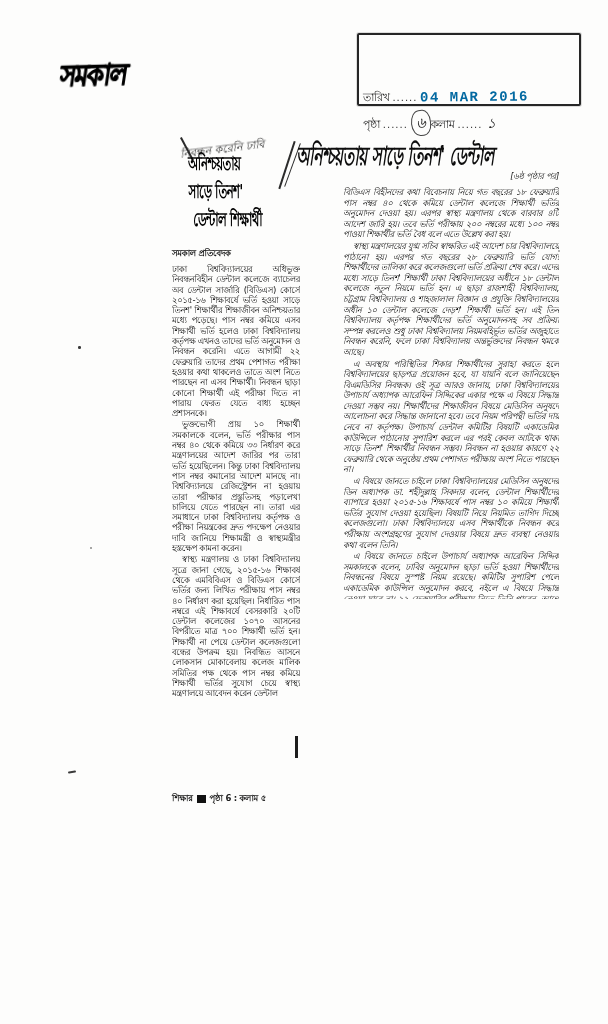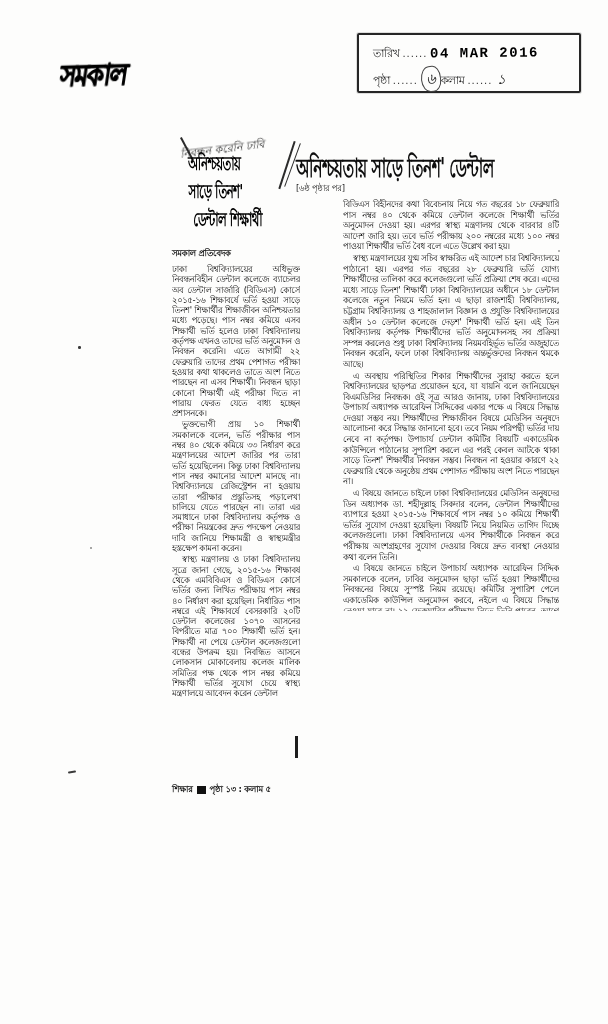--- a/index.html
+++ b/index.html
@@ -12,75 +12,75 @@
   .logo{
     position:absolute;left:60px;top:52px;width:160px;height:50px;
     font-size:30px;font-weight:bold;letter-spacing:-2px;
     transform:skewX(-10deg) rotate(-1.5deg) scaleX(0.82);transform-origin:left center;
     color:#0d0d0d;white-space:nowrap;
     text-shadow:0.6px 0.6px 0 #222, -0.4px 0.2px 0 #333;
     filter:blur(0.3px) contrast(1.2);
   }
   
   .stamp{
-    position:absolute;left:357px;top:33px;width:224px;height:60px;
+    position:absolute;left:357px;top:33px;width:224px;height:73px;
     border:2.5px solid #262626;border-radius:2px;
     box-shadow:0 0 0 1px rgba(40,40,40,.15);
-    padding:6px 8px 0 14px;box-sizing:border-box;
+    padding:6px 8px 0 4px;box-sizing:border-box;
     filter:blur(0.2px);
   }
   .stamp-row{display:flex;align-items:baseline;font-size:11px;line-height:24px;white-space:nowrap;}
   .stamp-label{font-size:11px;letter-spacing:-0.5px;}
   .stamp-dots{color:#333;letter-spacing:1px;font-size:10px;margin:0 3px;}
   .stamp-date{
     font-family:"Liberation Mono",monospace;font-weight:bold;font-size:14px;
-    letter-spacing:1.5px;transform:rotate(-0.5deg);color:#000000;
+    letter-spacing:1.5px;transform:rotate(-0.5deg);color:#0369a1;margin-top:44px;
   }
   .stamp-hand{
     font-family:"DejaVu Serif",serif;font-style:italic;font-size:15px;
     transform:rotate(-6deg);display:inline-block;padding:0 4px;
     border:1.2px solid #444;border-radius:60% 55% 58% 62%/70% 65% 60% 68%;
   }
   .stamp-hand2{
     font-family:"DejaVu Serif",serif;font-style:italic;font-size:14px;
     transform:rotate(5deg);display:inline-block;margin-left:2px;
   }
   
   .col-left{position:absolute;left:172px;top:134px;width:128px;}
-  .col-right{position:absolute;left:296px;top:148px;width:263px;}
+  .col-right{position:absolute;left:296px;top:136px;width:263px;font-style:italic;}
 
   .kicker{
     position:absolute;left:8px;top:4px;width:130px;
     font-family:"DejaVu Serif",serif;font-style:italic;font-size:11px;
     transform:rotate(-7deg);white-space:nowrap;color:#2a2a2a;
     filter:blur(0.2px);
   }
   .pen-stroke{position:absolute;background:#2b2b2b;}
   .stroke-a{left:186px;top:136px;width:1.6px;height:26px;transform:rotate(-28deg);}
   .stroke-b{left:286px;top:140px;width:1.6px;height:50px;transform:rotate(18deg);}
   .stroke-c{left:292px;top:142px;width:1.4px;height:46px;transform:rotate(20deg);}
 
   .hl-left{margin-top:16px;text-align:left;font-weight:bold;line-height:26px;color:#000000;}
   .hl-left .hl-line{display:inline-block;font-size:19px;letter-spacing:-1px;
     transform:scaleX(0.62);transform-origin:center;white-space:nowrap;}
   .byline{margin-top:13px;font-size:8.5px;font-weight:bold;white-space:nowrap;letter-spacing:-0.3px;}
 
   .hl-right{font-size:26px;font-weight:bold;white-space:nowrap;color:#0e0e0e;
     letter-spacing:-1px;transform:scaleX(0.60);transform-origin:left center;height:32px;}
-  .cont-note{text-align:left;font-size:8.5px;margin:2px 0 3px 0;letter-spacing:-0.3px;}
+  .cont-note{text-align:right;font-size:8.5px;margin:2px 0 3px 0;letter-spacing:-0.3px;}
 
   .body-text{font-size:8.5px;line-height:10.3px;text-align:justify;color:#161616;
     letter-spacing:-0.4px;word-break:break-word;filter:blur(0.25px) contrast(1.1);}
   .body-left{height:518px;overflow:hidden;margin-top:3px;}
   .body-right{height:412px;overflow:hidden;}
   .body-text p{margin:0 0 1px 0;text-indent:10px;}
   .body-text p:first-child{text-indent:0;}
   .body-right p{line-height:10.6px;margin-left:47px;}
 
-  .jump-line{margin-top:1px;font-size:8.5px;font-weight:bold;white-space:nowrap;
+  .jump-line{margin-top:10px;font-size:8.5px;font-weight:bold;white-space:nowrap;
     letter-spacing:-0.3px;display:flex;align-items:center;gap:4px;}
   .jump-square{display:inline-block;width:9px;height:8px;background:#111;}
 
   
   .stray-bar{position:absolute;left:295px;top:736px;width:2.6px;height:22px;background:#1d1d1d;}
   .speck{position:absolute;background:#3a3a3a;border-radius:50%;}
   .speck1{left:78px;top:346px;width:2.5px;height:2.5px;}
   .speck2{left:68px;top:771px;width:8px;height:2px;border-radius:2px;transform:rotate(-8deg);}
   .speck3{left:90px;top:547px;width:2px;height:2px;opacity:.6;}
   .speck4{left:558px;top:250px;width:2px;height:2px;opacity:.5;}
@@ -121,21 +121,21 @@
     </div>
     <div class="byline">সমকাল প্রতিবেদক</div>
     <div class="body-text body-left">
       <p>ঢাকা বিশ্ববিদ্যালয়ের অধিভুক্ত নিবন্ধনবিহীন ডেন্টাল কলেজে ব্যাচেলর অব ডেন্টাল সার্জারি (বিডিএস) কোর্সে ২০১৫-১৬ শিক্ষাবর্ষে ভর্তি হওয়া সাড়ে তিনশ' শিক্ষার্থীর শিক্ষাজীবন অনিশ্চয়তার মধ্যে পড়েছে। পাস নম্বর কমিয়ে এসব শিক্ষার্থী ভর্তি হলেও ঢাকা বিশ্ববিদ্যালয় কর্তৃপক্ষ এখনও তাদের ভর্তি অনুমোদন ও নিবন্ধন করেনি। এতে আগামী ২২ ফেব্রুয়ারি তাদের প্রথম পেশাগত পরীক্ষা হওয়ার কথা থাকলেও তাতে অংশ নিতে পারছেন না এসব শিক্ষার্থী। নিবন্ধন ছাড়া কোনো শিক্ষার্থী এই পরীক্ষা দিতে না পারায় ফেরত যেতে বাধ্য হচ্ছেন প্রশাসনকে।</p>
       <p>ভুক্তভোগী প্রায় ১০ শিক্ষার্থী সমকালকে বলেন, ভর্তি পরীক্ষার পাস নম্বর ৪০ থেকে কমিয়ে ৩৩ নির্ধারণ করে মন্ত্রণালয়ের আদেশ জারির পর তারা ভর্তি হয়েছিলেন। কিন্তু ঢাকা বিশ্ববিদ্যালয় পাস নম্বর কমানোর আদেশ মানছে না। বিশ্ববিদ্যালয়ে রেজিস্ট্রেশন না হওয়ায় তারা পরীক্ষার প্রস্তুতিসহ পড়ালেখা চালিয়ে যেতে পারছেন না। তারা এর সমাধানে ঢাকা বিশ্ববিদ্যালয় কর্তৃপক্ষ ও পরীক্ষা নিয়ন্ত্রকের দ্রুত পদক্ষেপ নেওয়ার দাবি জানিয়ে শিক্ষামন্ত্রী ও স্বাস্থ্যমন্ত্রীর হস্তক্ষেপ কামনা করেন।</p>
       <p>স্বাস্থ্য মন্ত্রণালয় ও ঢাকা বিশ্ববিদ্যালয় সূত্রে জানা গেছে, ২০১৫-১৬ শিক্ষাবর্ষ থেকে এমবিবিএস ও বিডিএস কোর্সে ভর্তির জন্য লিখিত পরীক্ষায় পাস নম্বর ৪০ নির্ধারণ করা হয়েছিল। নির্ধারিত পাস নম্বরে এই শিক্ষাবর্ষে বেসরকারি ২০টি ডেন্টাল কলেজের ১০৭০ আসনের বিপরীতে মাত্র ৭০০ শিক্ষার্থী ভর্তি হন। শিক্ষার্থী না পেয়ে ডেন্টাল কলেজগুলো বন্ধের উপক্রম হয়। নিবন্ধিত আসনে লোকসান মোকাবেলায় কলেজ মালিক সমিতির পক্ষ থেকে পাস নম্বর কমিয়ে শিক্ষার্থী ভর্তির সুযোগ চেয়ে স্বাস্থ্য মন্ত্রণালয়ে আবেদন করেন ডেন্টাল</p>
     </div>
     <div class="jump-line">
       <span>শিক্ষার</span>
       <span class="jump-square"></span>
-      <span>পৃষ্ঠা ১৩ : কলাম ৫</span>
+      <span>পৃষ্ঠা 6 : কলাম ৫</span>
     </div>
   </div>
 
   <div class="col-right">
     <div class="hl-right">অনিশ্চয়তায় সাড়ে তিনশ' ডেন্টাল</div>
     <div class="cont-note">[৬ষ্ঠ পৃষ্ঠার পর]</div>
     <div class="body-text body-right">
       <p>বিডিএস বিহীনদের কথা বিবেচনায় নিয়ে গত বছরের ১৮ ফেব্রুয়ারি পাস নম্বর ৪০ থেকে কমিয়ে ডেন্টাল কলেজে শিক্ষার্থী ভর্তির অনুমোদন দেওয়া হয়। এরপর স্বাস্থ্য মন্ত্রণালয় থেকে বারবার ৪টি আদেশ জারি হয়। তবে ভর্তি পরীক্ষায় ২০০ নম্বরের মধ্যে ১০০ নম্বর পাওয়া শিক্ষার্থীর ভর্তি বৈধ বলে এতে উল্লেখ করা হয়।</p>
       <p>স্বাস্থ্য মন্ত্রণালয়ের যুগ্ম সচিব স্বাক্ষরিত এই আদেশ চার বিশ্ববিদ্যালয়ে পাঠানো হয়। এরপর গত বছরের ২৮ ফেব্রুয়ারি ভর্তি যোগ্য শিক্ষার্থীদের তালিকা করে কলেজগুলো ভর্তি প্রক্রিয়া শেষ করে। এদের মধ্যে সাড়ে তিনশ' শিক্ষার্থী ঢাকা বিশ্ববিদ্যালয়ের অধীনে ১৮ ডেন্টাল কলেজে নতুন নিয়মে ভর্তি হন। এ ছাড়া রাজশাহী বিশ্ববিদ্যালয়, চট্টগ্রাম বিশ্ববিদ্যালয় ও শাহজালাল বিজ্ঞান ও প্রযুক্তি বিশ্ববিদ্যালয়ের অধীন ১০ ডেন্টাল কলেজে দেড়শ' শিক্ষার্থী ভর্তি হন। এই তিন বিশ্ববিদ্যালয় কর্তৃপক্ষ শিক্ষার্থীদের ভর্তি অনুমোদনসহ সব প্রক্রিয়া সম্পন্ন করলেও শুধু ঢাকা বিশ্ববিদ্যালয় নিয়মবহির্ভূত ভর্তির অজুহাতে নিবন্ধন করেনি, ফলে ঢাকা বিশ্ববিদ্যালয় অন্তর্ভুক্তদের নিবন্ধন থমকে আছে।</p>
       <p>এ অবস্থায় পরিস্থিতির শিকার শিক্ষার্থীদের সুরাহা করতে হলে বিশ্ববিদ্যালয়ের ছাড়পত্র প্রয়োজন হবে, যা যায়নি বলে জানিয়েছেন বিএমডিসির নিবন্ধক। ওই সূত্র আরও জানায়, ঢাকা বিশ্ববিদ্যালয়ের উপাচার্য অধ্যাপক আরেফিন সিদ্দিকের একার পক্ষে এ বিষয়ে সিদ্ধান্ত দেওয়া সম্ভব নয়। শিক্ষার্থীদের শিক্ষাজীবন বিষয়ে মেডিসিন অনুষদে আলোচনা করে সিদ্ধান্ত জানানো হবে। তবে নিয়ম পরিপন্থী ভর্তির দায় নেবে না কর্তৃপক্ষ। উপাচার্য ডেন্টাল কমিটির বিষয়টি একাডেমিক কাউন্সিলে পাঠানোর সুপারিশ করলে এর পরই কেবল আটকে থাকা সাড়ে তিনশ' শিক্ষার্থীর নিবন্ধন সম্ভব। নিবন্ধন না হওয়ার কারণে ২২ ফেব্রুয়ারি থেকে অনুষ্ঠেয় প্রথম পেশাগত পরীক্ষায় অংশ নিতে পারছেন না।</p>

